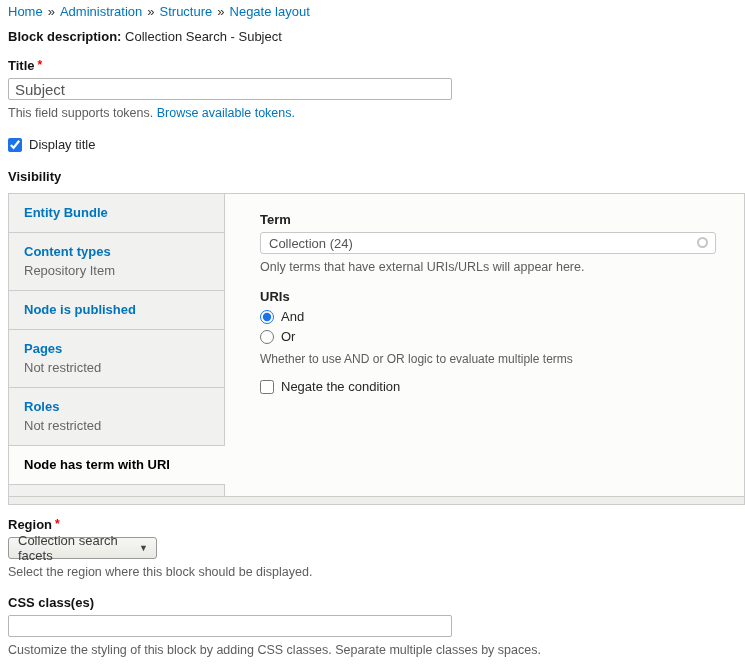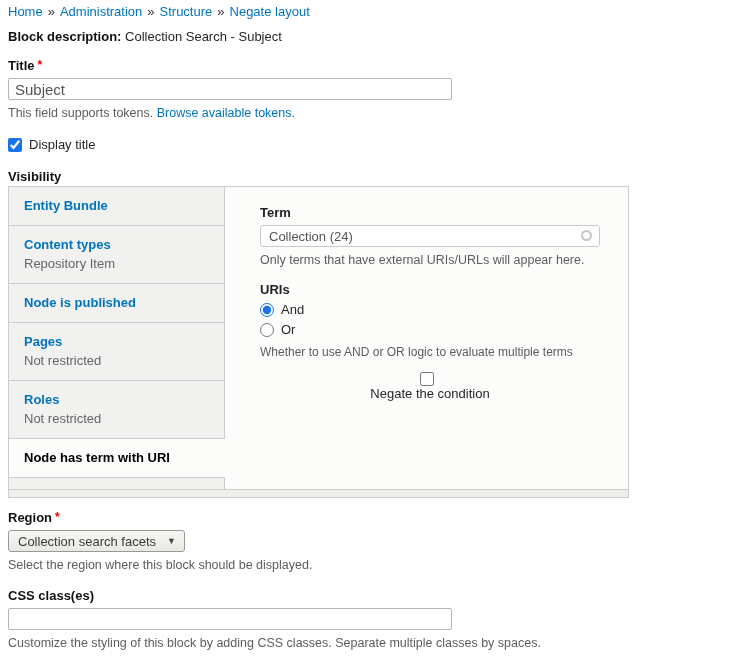--- a/index.html
+++ b/index.html
@@ -38,21 +38,21 @@
 
   .check-row { display: flex; align-items: center; margin-top: 16px; }
   input[type="checkbox"], input[type="radio"] {
     width: 14px; height: 14px; margin: 0 7px 0 0; accent-color: #1a73e8;
   }
   .check-row label { color: #262626; text-align: right; }
 
   h2.vis-heading { font-size: 13px; font-weight: bold; color: #111; margin: 17px 0 0 0; }
 
   
-  .vt-wrap { margin-top: 2px; width: 621px; }
+  .vt-wrap { margin-top: 9px; width: 737px; }
   .vt-container { display: flex; border: 1px solid #ccc; min-height: 292px; background: #fcfcfa; }
   .vt-menu { width: 216px; display: flex; flex-direction: column; }
   .vt-item { padding: 10px 15px 11px 15px; background: #f1f1ef; border-right: 1px solid #ccc; cursor: pointer; }
   .vt-item + .vt-item, .vt-filler { border-top: 1px solid #ccc; }
   .vt-item .vt-title { font-weight: bold; color: #0074bd; line-height: 17px; display: block; }
   .vt-item .vt-summary { color: #666; line-height: 16px; display: block; margin-top: 3px; }
   .vt-item.active { background: #fcfcfa; border-right: none; }
   .vt-item.active .vt-title { color: #000; }
   .vt-filler { flex: 1; background: #f1f1ef; border-right: 1px solid #ccc; min-height: 12px; }
   .vt-footer { height: 8px; background: #eeeeeb; border: 1px solid #ccc; border-top: none; }
@@ -66,26 +66,26 @@
     background: #fff;
   }
   .throbber {
     position: absolute; right: 8px; top: 50%; margin-top: -6px;
     width: 11px; height: 11px; border: 2px solid #c5c5c5; border-radius: 50%;
   }
   .logic-label { margin-top: 14px; }
   .radio-row { display: flex; align-items: center; margin-top: 5px; }
   .radio-row label { color: #262626; }
   .small-desc { font-size: 12px; color: #5d5d5d; margin-top: 8px; }
-  .negate-row { margin-top: 13px; flex-direction: column; }
+  .negate-row { margin-top: 13px; }
 
   
   .field-region { margin-top: 12px; }
   .region-select {
-    margin-top: 5px; width: 177px; height: 22px;
+    margin-top: 5px; width: 149px; height: 22px;
     display: flex; align-items: center; justify-content: space-between;
     padding: 0 8px 0 9px; border: 1px solid #999; border-radius: 3px;
     background: linear-gradient(#f6f6f3, #e9e9e4); color: #3b3b3b; cursor: pointer;
   }
   .region-select .chev { font-size: 9px; color: #444; margin-left: 10px; }
 
   .field-css { margin-top: 15px; }
   .field-css input { display: block; margin-top: 5px; }
 </style>
 </head>

